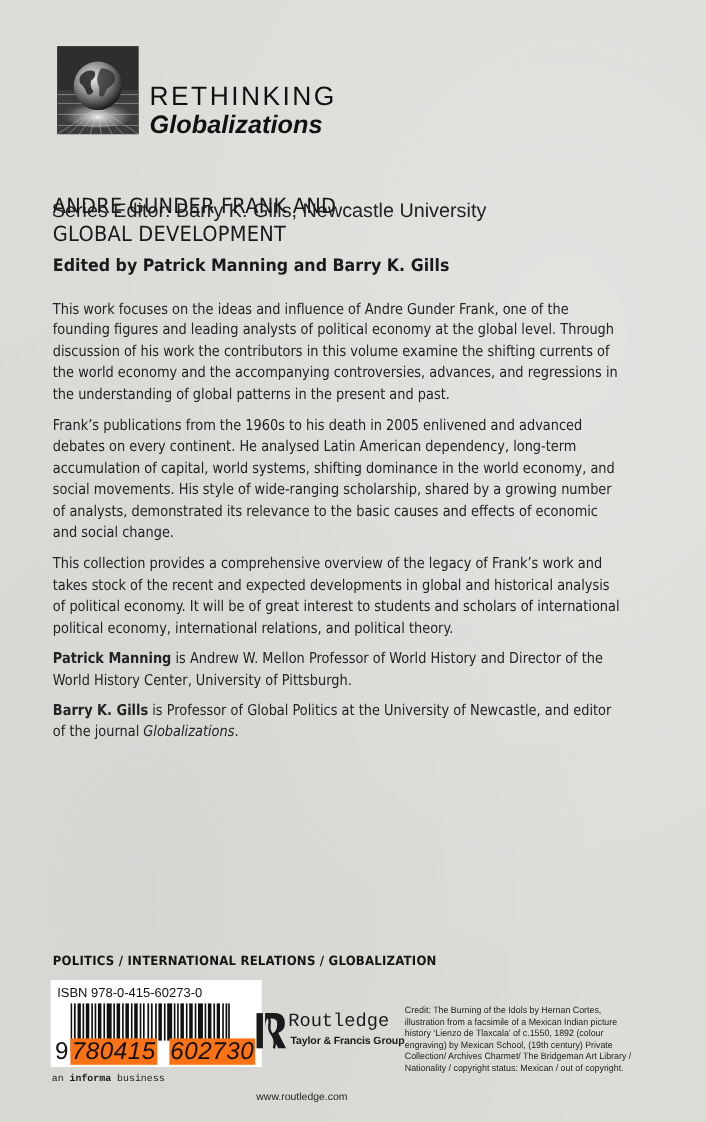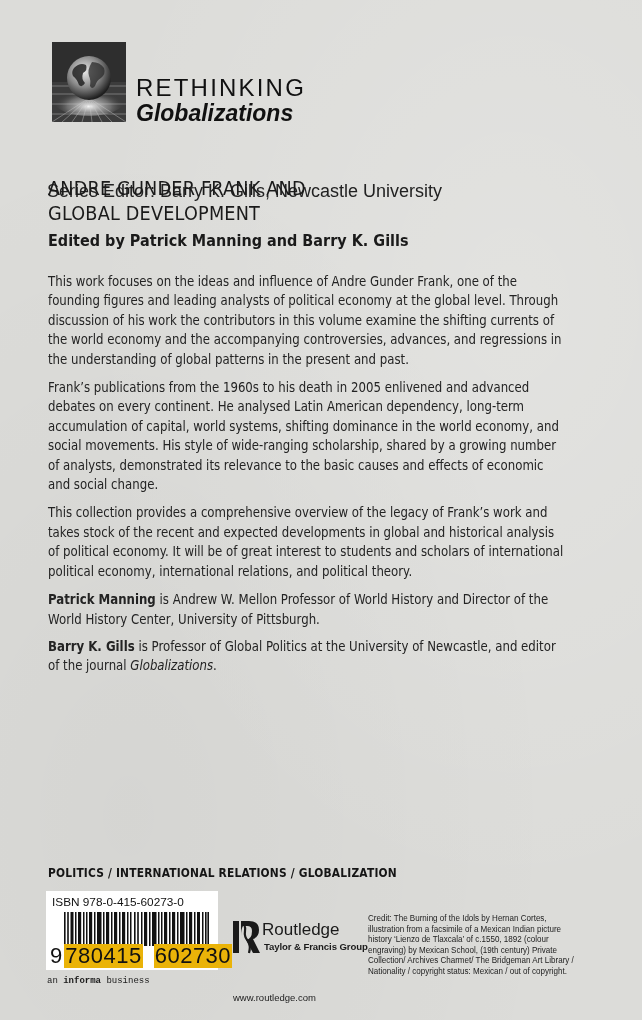--- a/index.html
+++ b/index.html
@@ -68,56 +68,56 @@
   .body-text .em { font-style: italic; }
   
   .subjects {
     position: absolute; left: 48px; top: 866px;
     font-family: "DejaVu Sans", sans-serif;
     font-weight: bold; font-size: 11.6px; letter-spacing: 0.2px; color: #151515;
     transform: scaleX(0.92); transform-origin: left;
   }
   
   .barcode-box {
-    position: absolute; left: 46px; top: 891px; width: 172px; height: 79px;
+    position: absolute; left: 46px; top: 891px; width: 192px; height: 79px;
     background: #ffffff;
   }
   .isbn-label {
     position: absolute; left: 6px; top: 4px;
     font-family: "Liberation Sans", sans-serif;
     font-size: 11.8px; color: #111; white-space: nowrap;
   }
   .bars {
     position: absolute; left: 18px; top: 21px; width: 145px; height: 44px;
   }
   .bars svg { width: 145px; height: 44px; display: block; }
   .barcode-digits {
     position: absolute; left: 4px; top: 53px; height: 24px; width: 166px;
     font-family: "Liberation Sans", sans-serif;
     font-size: 22px; line-height: 24px; color: #111;
     display: flex; align-items: flex-end;
   }
   .barcode-digits .lead { width: 14px; }
-  .barcode-digits .grp { background: #eab308; padding: 0 1px; letter-spacing: 0.5px; }
+  .barcode-digits .grp { background: #f97316; padding: 0 1px; letter-spacing: 0.5px; font-style: italic; }
   .barcode-digits .g1 { margin-left: 2px; }
   .barcode-digits .g2 { margin-left: 11px; }
   .informa {
     position: absolute; left: 47px; top: 976px;
     font-family: Liberation Mono, monospace;
     font-size: 9px; color: #1a1a1a;
   }
   .informa b { font-weight: bold; }
   
   .pub-mark {
     position: absolute; left: 233px; top: 919px; width: 28px; height: 36px;
   }
   .pub-mark svg { width: 28px; height: 36px; display: block; }
   .pub-name {
     position: absolute; left: 262px; top: 921px;
-    font-family: Liberation Sans, sans-serif;
+    font-family: Liberation Mono, monospace;
     font-size: 17px; color: #1a1a1a; line-height: 18px;
   }
   .pub-group {
     position: absolute; left: 264px; top: 941px;
     font-family: "Liberation Sans", sans-serif;
     font-weight: bold; font-size: 9.6px; color: #1a1a1a; letter-spacing: -0.1px;
   }
   .pub-url {
     position: absolute; left: 233px; top: 992px;
     font-family: "Liberation Sans", sans-serif;

